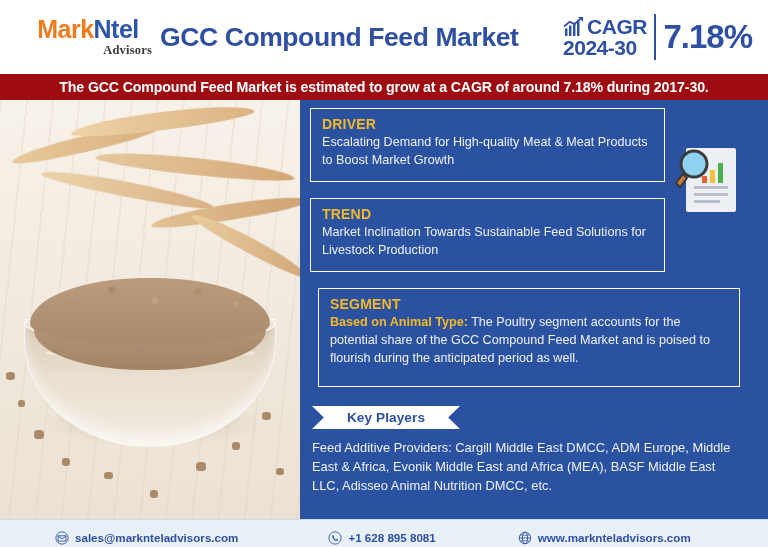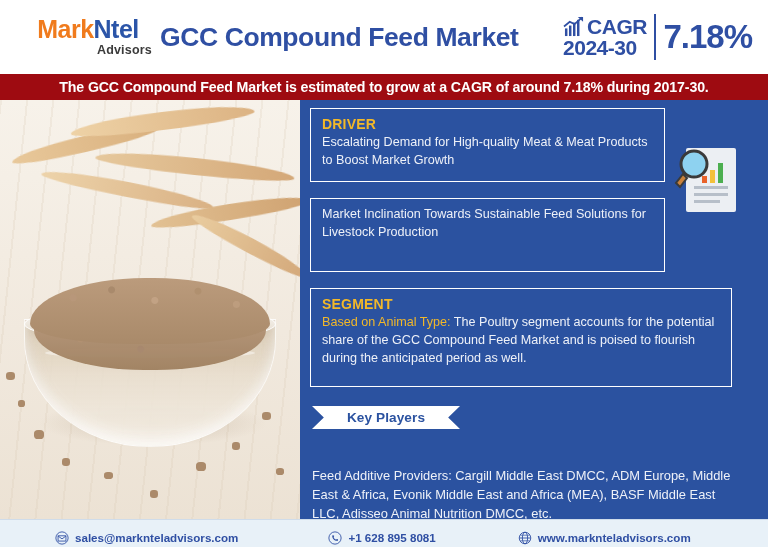--- a/index.html
+++ b/index.html
@@ -19,21 +19,21 @@
   }
   .logo-block {
     width: 132px; margin-left: 22px;
     display: flex; flex-direction: column; align-items: center; line-height: 1;
   }
   .logo-word { font-size: 25px; font-weight: bold; letter-spacing: -0.5px; white-space: nowrap; }
   .logo-mark { color: #F07B1D; }
   .logo-ntel { color: #2B55A8; }
   .logo-advisors {
     font-size: 12.5px; font-weight: bold; color: #3b3b3b;
-    letter-spacing: 0.2px; margin-top: 2px; align-self: flex-end; margin-right: 2px;
+    letter-spacing: 0.2px; margin-top: 2px; align-self: flex-end; margin-right: 2px; font-family: Liberation Serif, serif;
   }
 
   .main-title {
     flex: 1; margin-left: 6px;
     font-size: 26.5px; font-weight: bold; color: #2F4FA3;
     letter-spacing: -0.4px; white-space: nowrap;
   }
   .cagr-wrap {
     display: flex; align-items: center; margin-right: 16px; gap: 7px;
   }
@@ -120,44 +120,44 @@
     background: #2B52A0;
   }
   .info-box {
     position: absolute;
     border: 1.6px solid #ffffff;
     padding: 7px 11px 9px 11px;
     color: #ffffff;
   }
   .box-driver  { left: 10px; top: 8px;   width: 355px; height: 74px; }
   .box-trend   { left: 10px; top: 98px;  width: 355px; height: 74px; }
-  .box-segment { left: 10px; top: 188px; width: 422px; height: 99px; }
+  .box-segment { left: 18px; top: 188px; width: 422px; height: 99px; }
 
   .box-heading {
     font-size: 14px; font-weight: bold; color: #F2B829;
     letter-spacing: 0.2px; margin-bottom: 2px;
   }
   .box-body {
     font-size: 12.6px; line-height: 1.42; color: #eef1f8; font-weight: 400;
   }
-  .inline-gold { color: #F2B829; font-weight: normal; }
+  .inline-gold { color: #F2B829; font-weight: bold; }
 
   
   .doc-icon { position: absolute; left: 372px; top: 38px; width: 76px; height: 80px; }
   .ribbon-inner {
     position: absolute; left: 12px; top: 306px; width: 148px; height: 23px;
     background: #ffffff;
     -webkit-clip-path: polygon(0 0, 100% 0, 92% 50%, 100% 100%, 0 100%, 8% 50%);
     clip-path: polygon(0 0, 100% 0, 92% 50%, 100% 100%, 0 100%, 8% 50%);
     display: flex; align-items: center; justify-content: center;
     font-size: 13.6px; font-weight: bold; color: #2B52A0; letter-spacing: 0.1px;
   }
   .players-text {
     position: absolute; left: 12px; top: 338px; width: 424px;
-    font-size: 12.9px; line-height: 1.48; color: #eef1f8; margin-top: 28px;
+    font-size: 12.9px; line-height: 1.48; color: #eef1f8;
   }
 
   
   .footer {
     position: absolute; left: 0; top: 519px; width: 768px; height: 36px;
     background: #E8F1F8;
     display: flex; align-items: center;
     border-top: 1px solid #cfdcea;
   }
   .foot-item {
@@ -236,20 +236,21 @@
   </div>
 
   <div class="blue-panel">
 
     <div class="info-box box-driver">
       <div class="box-heading">DRIVER</div>
       <div class="box-body">Escalating Demand for High-quality Meat &amp; Meat Products to Boost Market Growth</div>
     </div>
 
     <div class="info-box box-trend">
+      <div class="box-heading">TREND</div>
       <div class="box-body">Market Inclination Towards Sustainable Feed Solutions for Livestock Production</div>
     </div>
 
     <div class="info-box box-segment">
       <div class="box-heading">SEGMENT</div>
       <div class="box-body"><span class="inline-gold">Based on Animal Type:</span><span> The Poultry segment accounts for the potential share of the GCC Compound Feed Market and is poised to flourish during the anticipated period as well.</span></div>
     </div>
 
     <svg class="doc-icon" viewBox="0 0 76 80">
       <rect x="14" y="10" width="50" height="64" rx="2" fill="#ECEFF3"></rect>

